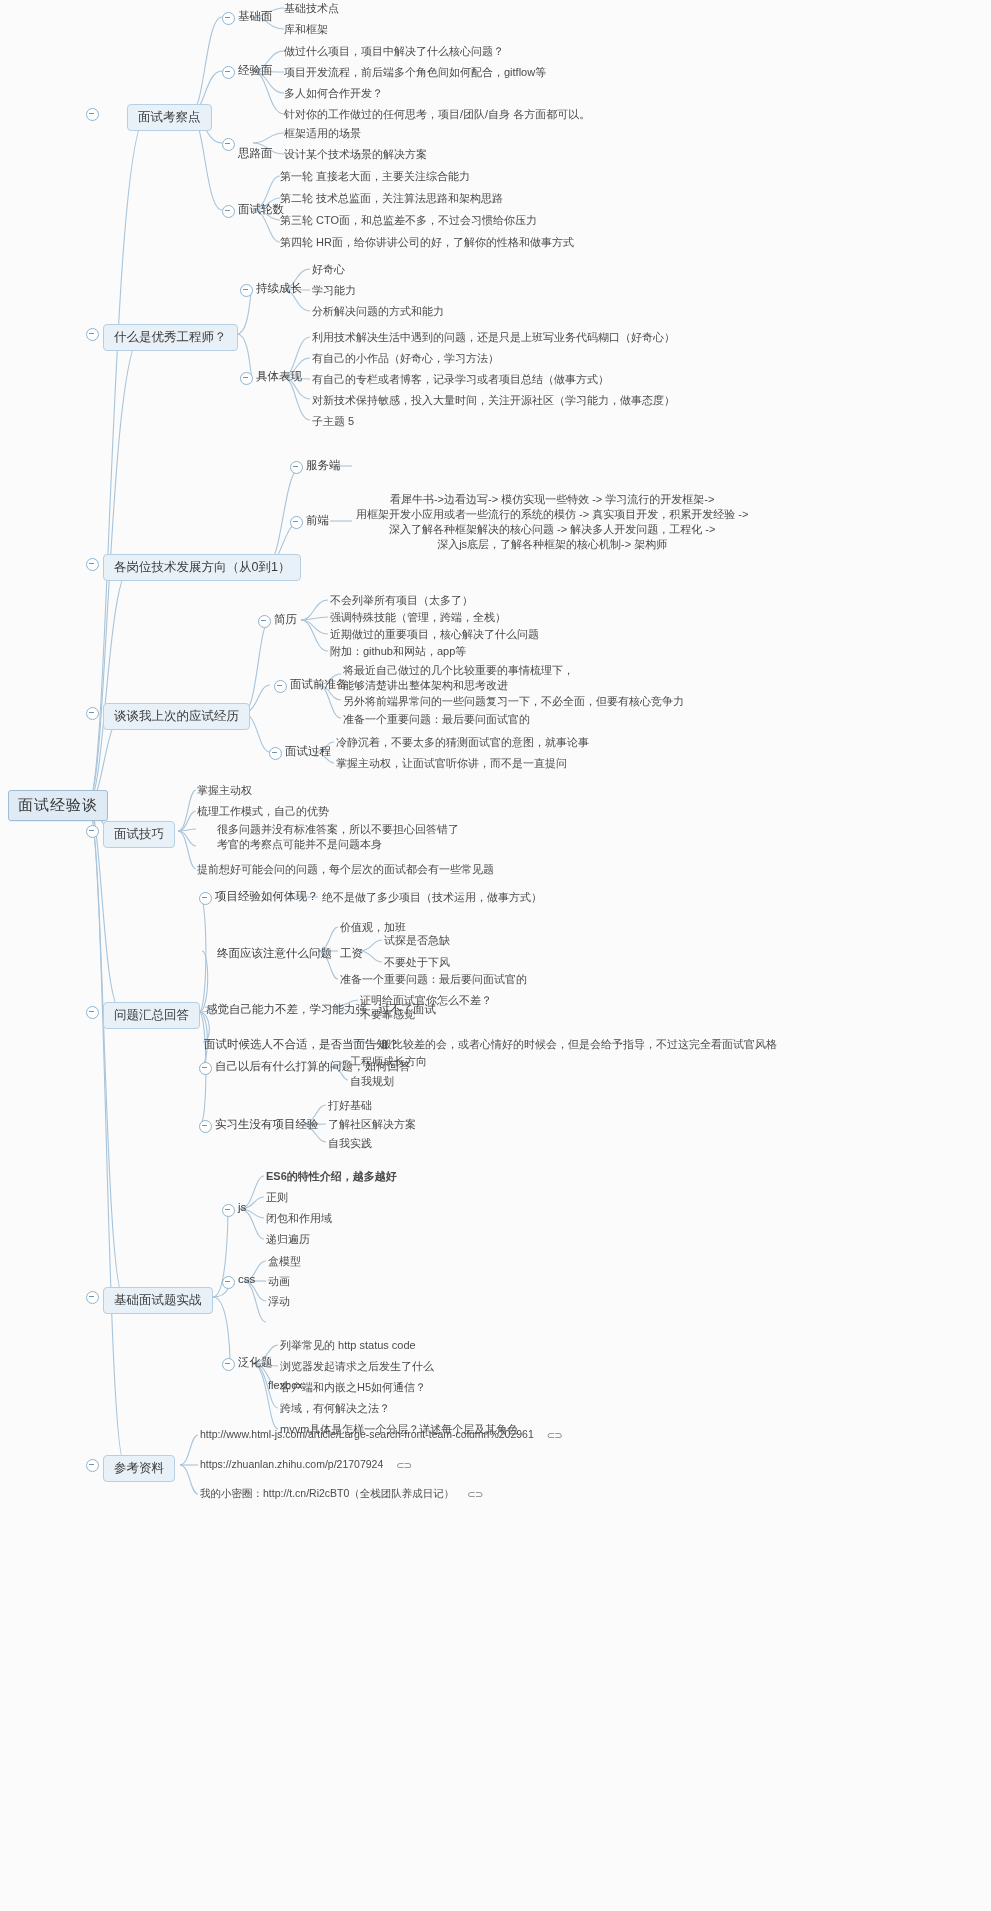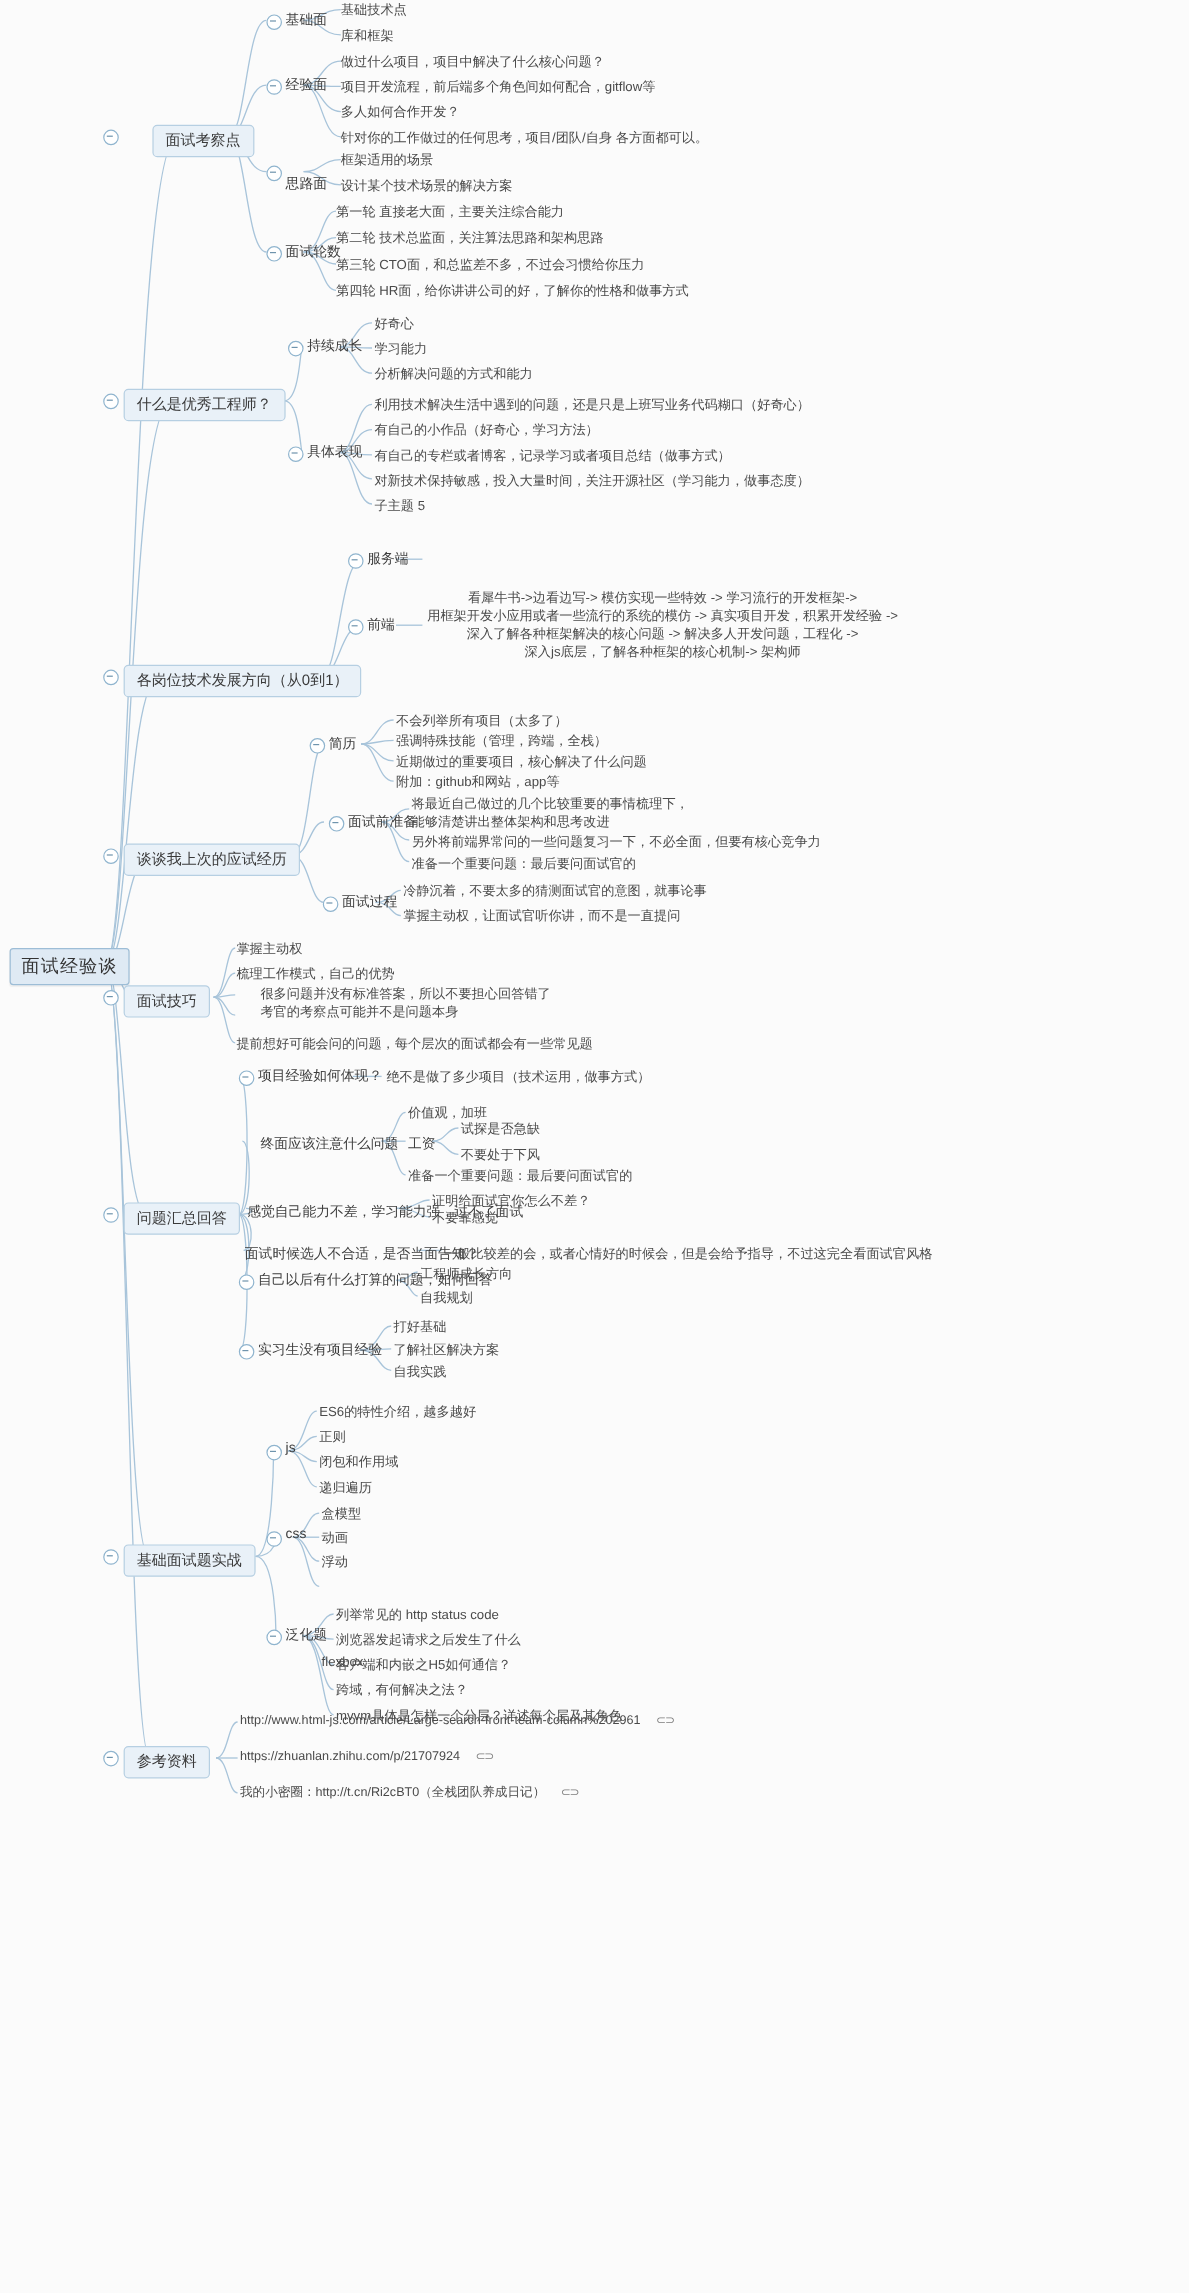--- a/index.html
+++ b/index.html
@@ -342,21 +342,21 @@
   <div class="node leaf" style="left:328px;top:1136px;"><span>自我实践</span></div>
 
   <div class="toggle" style="left:86px;top:1291px;"></div>
   <div class="node lvl1" style="left:103px;top:1287px;">
     <span>基础面试题实战</span>
   </div>
 
   <div class="toggle" style="left:222px;top:1204px;"></div>
   <div class="node lvl2" style="left:238px;top:1201px;">
     <span>js</span></div>
-  <div class="node leaf" style="left:266px;top:1169px;"><span>ES6的特性介绍，越多越好</span></div>
+  <div class="node leaf" style="left:266px;top:1169px;font-weight:bold;"><span>ES6的特性介绍，越多越好</span></div>
   <div class="node leaf" style="left:266px;top:1190px;"><span>正则</span></div>
   <div class="node leaf" style="left:266px;top:1211px;"><span>闭包和作用域</span></div>
   <div class="node leaf" style="left:266px;top:1232px;"><span>递归遍历</span></div>
 
   <div class="toggle" style="left:222px;top:1276px;"></div>
   <div class="node lvl2" style="left:238px;top:1273px;">
     <span>css</span></div>
   <div class="node leaf" style="left:268px;top:1254px;"><span>盒模型</span></div>
   <div class="node leaf" style="left:268px;top:1274px;"><span>动画</span></div>
   <div class="node leaf" style="left:268px;top:1294px;"><span>浮动</span></div>

